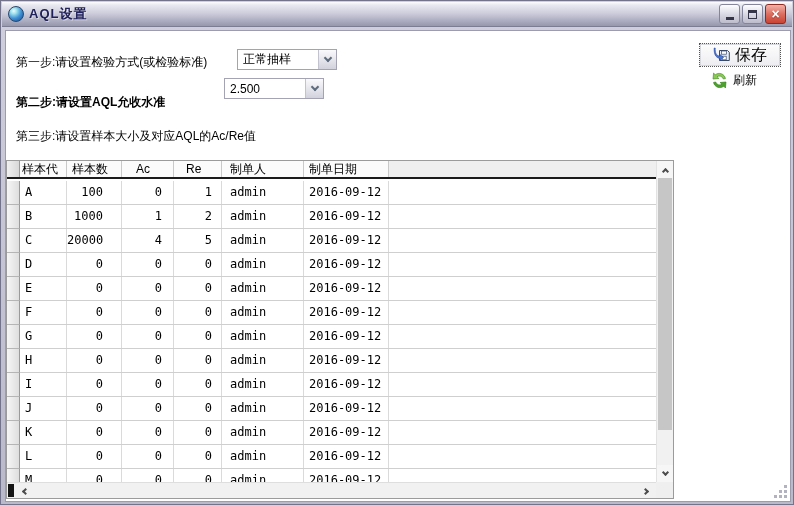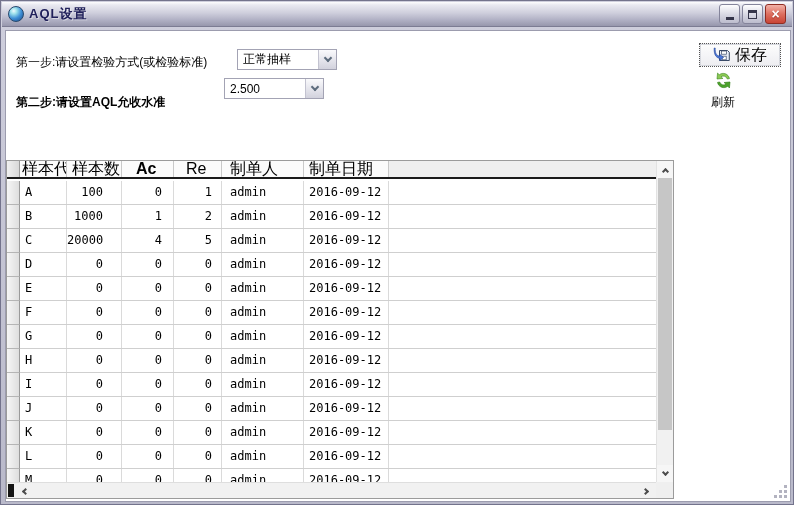--- a/index.html
+++ b/index.html
@@ -43,28 +43,28 @@
   .chev { width:6px; height:6px; border-right:2px solid #5d6c7c; border-bottom:2px solid #5d6c7c;
     transform:rotate(45deg); margin-top:-3px; }
 
   
   .save-btn { position:absolute; left:693px; top:12px; width:82px; height:24px;
     border:1px dotted #555; background:linear-gradient(180deg,#fdfdfd,#ededf1);
     box-shadow:0 0 0 1px #d6d8de inset;
     display:flex; align-items:center; justify-content:center; gap:4px;
     font-size:16px; color:#000; cursor:default; }
   .refresh { position:absolute; left:705px; top:41px; display:flex; align-items:center; gap:5px;
-    font-size:12px; color:#000; cursor:default;flex-direction:column; }
+    font-size:12px; color:#000; cursor:default; }
 
   
   .grid { position:absolute; left:0px; top:129px; width:668px; height:339px;
     border:1px solid #9b9b9b; background:#fff; overflow:hidden; }
   .grid-header { position:absolute; left:0; top:0; right:17px; height:18px;
     display:flex; border-bottom:2px solid #1b1b1b; background:#efefef; }
-  .hcell { font-size:16px; color:#000; line-height:16px; padding-left:5px;
+  .hcell { font-size:12px; color:#000; line-height:16px; padding-left:5px;
     background:#fbfbfb; border-right:1px solid #c9c9c9; white-space:nowrap; overflow:hidden;
     display:flex; align-items:center;gap:34px; }
   .hcell.hfiller { background:#efefef; border-right:none; flex:1; }
   .sort-up { width:0; height:0; border-left:5px solid transparent; border-right:5px solid transparent;
     border-bottom:8px solid #1414cc; margin-left:2px; flex:0 0 auto; }
 
   .grid-body { position:absolute; left:0; top:20px; right:17px; bottom:16px; overflow:hidden; background:#fff; }
   .grid-row { display:flex; height:24px; border-bottom:1px solid #cfcfcf; background:#fff; }
   .cell { font-family:"DejaVu Sans Mono","Liberation Sans",sans-serif; font-size:12px; color:#000;
     line-height:23px; border-right:1px solid #dadada; white-space:nowrap; overflow:hidden; }
@@ -73,21 +73,21 @@
   .hind { width:13px; background:linear-gradient(90deg,#f0f0f0,#d8d8d8); border-right:1px solid #9a9a9a; padding:0; }
   .c0 { width:47px; padding-left:5px; }
   .c1 { width:55px; text-align:right; padding-right:18px; }
   .c2 { width:52px; text-align:right; padding-right:11px; }
   .c3 { width:48px; text-align:right; padding-right:9px; }
   .c4 { width:82px; padding-left:8px; }
   .c5 { width:85px; padding-left:5px; }
   .rfiller { flex:1; border-right:none; }
   .hc0 { width:47px; padding-left:2px; }
   .hc1 { width:55px; }
-  .hc2 { width:52px; padding-left:14px;font-weight:bold; }
+  .hc2 { width:52px; padding-left:14px; }
   .hc3 { width:48px; padding-left:12px; }
   .hc4 { width:82px; padding-left:8px; }
   .hc5 { width:85px; padding-left:5px; }
 
   
   .vscroll { position:absolute; top:0; right:0; bottom:16px; width:17px;
     background:#f1f1f1; border-left:1px solid #e2e2e2; }
   .sb-arrow { position:absolute; left:0; width:17px; height:17px; background:#f6f6f6;
     display:flex; align-items:center; justify-content:center; }
   .sb-chev { width:5px; height:5px; border-right:2px solid #4c4c4c; border-bottom:2px solid #4c4c4c; }
@@ -143,20 +143,21 @@
     </div>
 
     <div class="lbl" style="left:10px; top:63px;font-weight:bold;">第二步:请设置AQL允收水准</div>
     <div class="combo" style="left:218px; top:47px;">
       <span class="combo-value">2.500</span>
       <span class="combo-btn">
           <span class="chev"></span>
         </span>
     </div>
 
+    <div class="lbl" style="left:10px; top:97px;">第三步:请设置样本大小及对应AQL的Ac/Re值</div>
 
     <div class="save-btn">
       <svg width="18" height="16" viewBox="0 0 18 16">
         <path d="M6.5 3.5 h8 l1.8 1.8 v8.2 h-9.8 z" fill="#e8eef8" stroke="#3a4a66" stroke-width="1"></path>
         <rect x="8.4" y="4" width="5" height="3.2" fill="#fff" stroke="#3a4a66" stroke-width="0.7"></rect>
         <rect x="9" y="9.2" width="4.2" height="3.6" fill="#fff" stroke="#3a4a66" stroke-width="0.7"></rect>
         <path d="M2.2 1 C2 5.5 3 8.6 6.8 9.2 L6.8 7.4 L10.6 10.4 L6.8 13.4 L6.8 11.4 C2.6 10.8 0.8 6.8 1.2 1 Z" fill="#4a78d8" stroke="#27479a" stroke-width="0.6"></path>
       </svg>
       <span>保存</span>
     </div>

